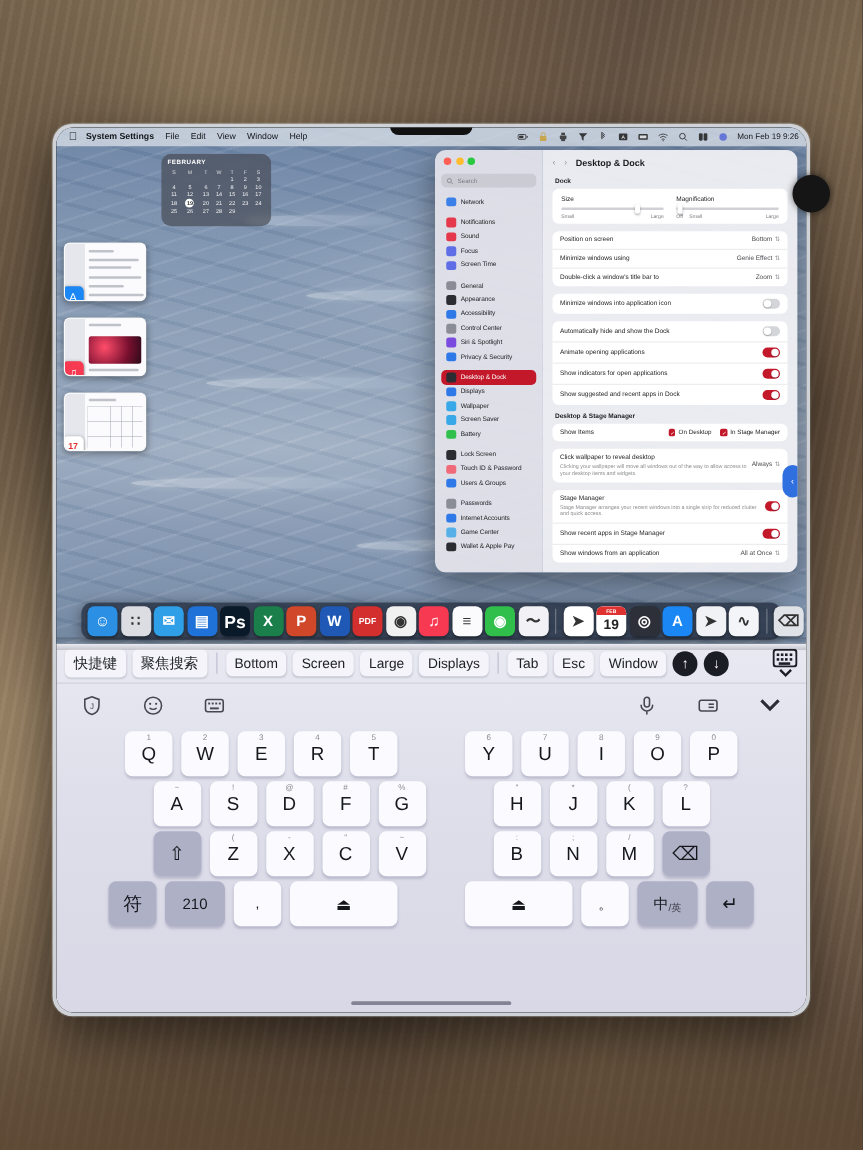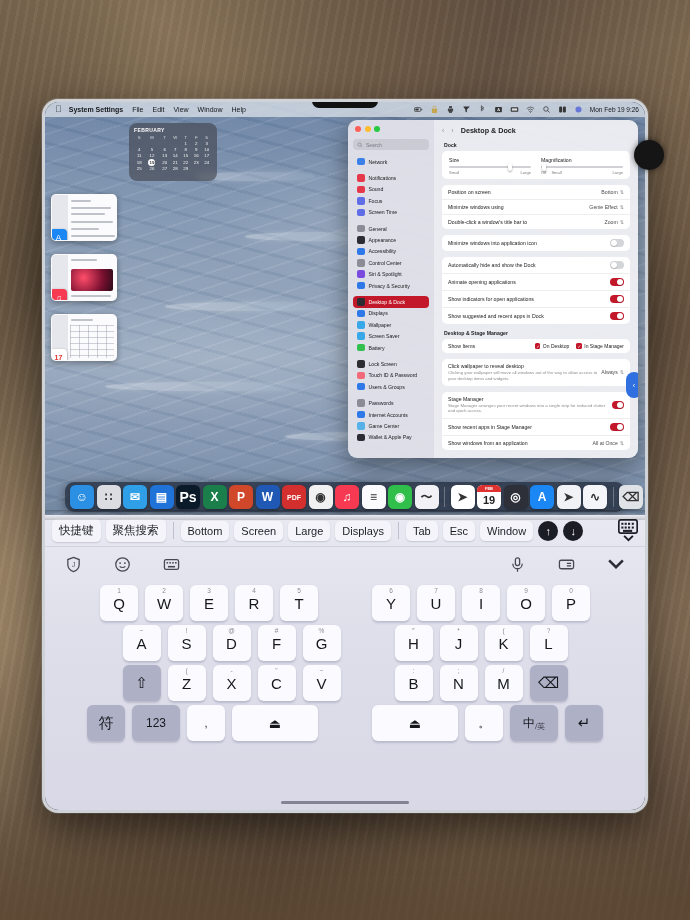--- a/index.html
+++ b/index.html
@@ -1016,21 +1016,21 @@
             </div>
             <div class="key dark">
               <span>⌫</span>
             </div>
           </div>
           <div class="krow">
             <div class="key dark">
               <span>符</span>
             </div>
             <div class="key dark wide">
-              <span style="font-size: 12px;">123</span>
+              <span style="font-size: 12px;">210</span>
             </div>
             <div class="key">
               <span style="font-size: 11px;">,</span>
             </div>
             <div class="key space">
               <span style="font-size: 13px;">⏏</span>
             </div>
             <div class="kgap"></div>
             <div class="key space">
               <span style="font-size: 13px;">⏏</span>

